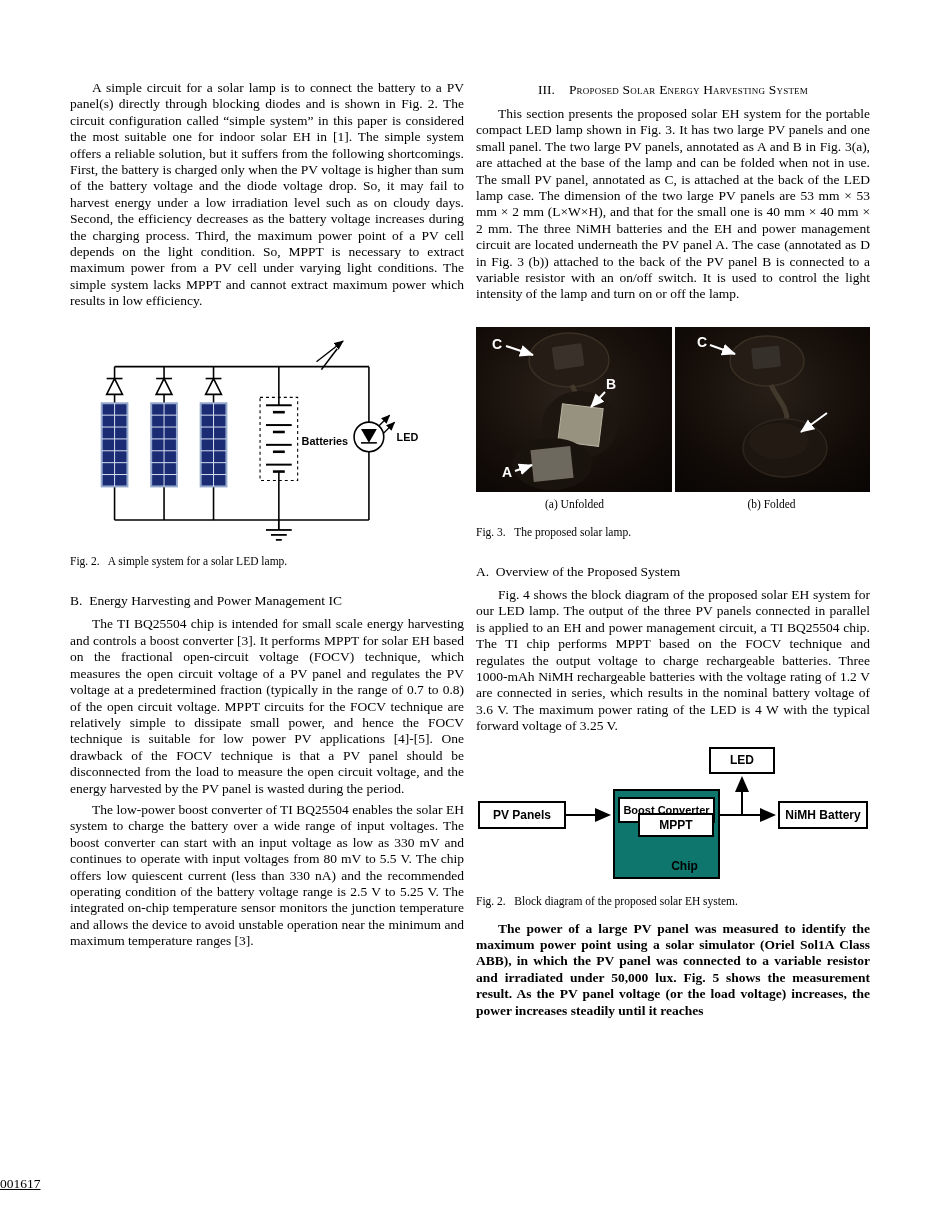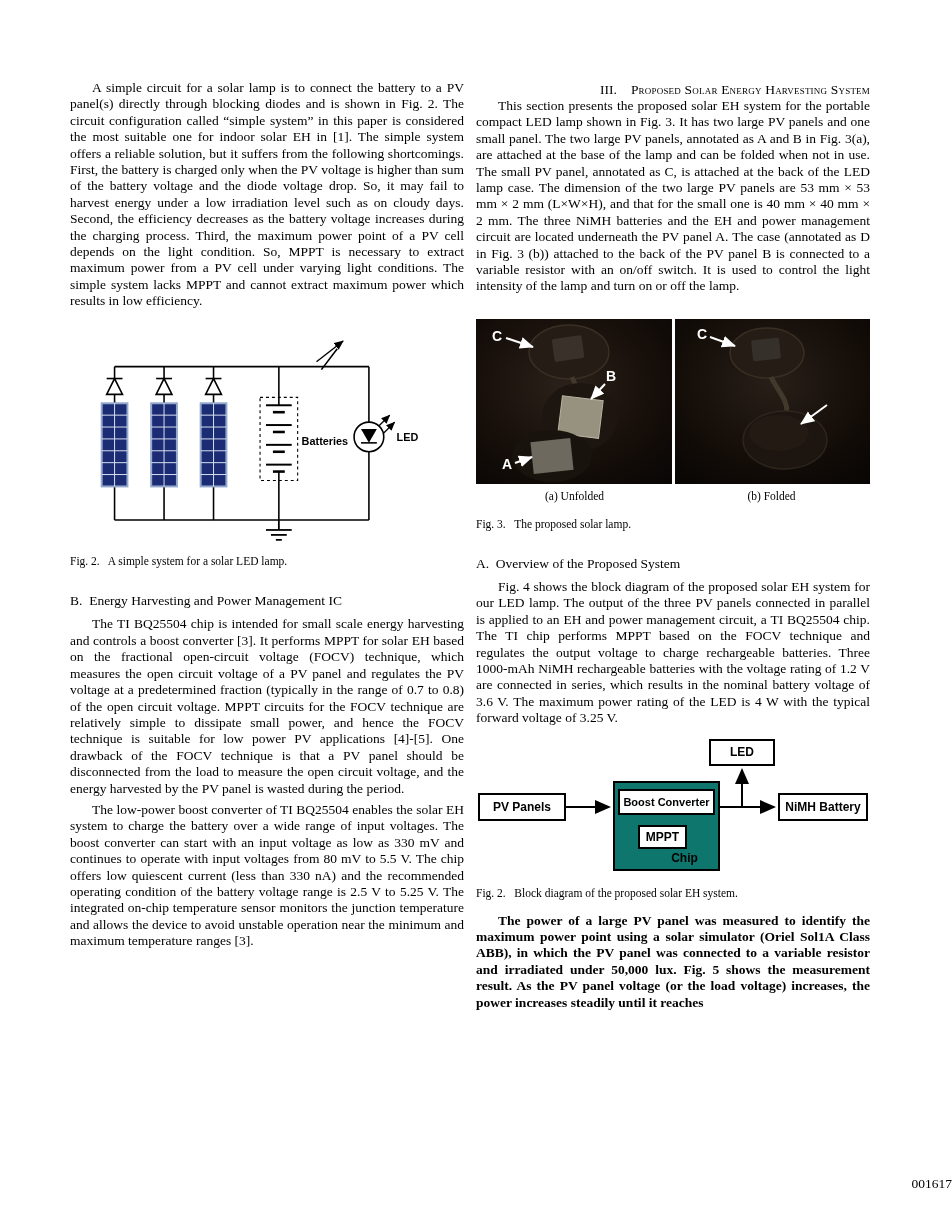--- a/index.html
+++ b/index.html
@@ -21,24 +21,24 @@
 
   .body-par {
     font-size:13.5px;
     line-height:16.4px;
     text-align:justify;
     text-indent:22px;
   }
   .body-par + .body-par { margin-top:5px; }
 
   .section-heading {
-    text-align:right;
+    text-align:center;
     font-size:13.5px;
     font-weight:normal;
-    margin:2px 0 0 0;
+    margin:2px 0 8px 0;
   }
   .section-heading .sec-num { margin-right:14px; }
   .section-heading .sec-title { font-variant:small-caps; letter-spacing:0.2px; }
 
   .subsection-heading {
     font-weight:normal;
     font-size:13.5px;
     margin:26px 0 7px 0;
     white-space:pre-wrap;
   }
@@ -74,34 +74,34 @@
     font:bold 12px "Liberation Sans","DejaVu Sans",sans-serif;
   }
   .led-blk { left:233px; top:2px; width:66px; height:27px; }
   .pv-blk { left:2px; top:56px; width:88px; height:28px; }
   .battery-blk { left:302px; top:56px; width:90px; height:28px; }
   .chip-outer {
     position:absolute; left:137px; top:44px; width:107px; height:90px;
     border:2px solid #000; background:#0f766e;
   }
   .boost-blk { left:3px; top:6px; width:97px; height:26px; font-size:11px; }
-  .mppt-blk { left:23px; top:42px; width:49px; height:24px;text-align:right; }
+  .mppt-blk { left:23px; top:22px; width:76px; height:24px;text-align:right; }
   .chip-label {
     position:absolute; left:0; right:0; bottom:4px;
     text-align:center;
     font:bold 12px "Liberation Sans","DejaVu Sans",sans-serif;
     padding-left:36px;
   }
   .fig4 .fig-caption { margin-top:12px; }
   .fig4 { margin-top:10px; }
   .after-fig4 { margin-top:14px;font-weight:bold; }
 
   .page-number {
     position:absolute; left:0; right:0; top:1176px;
-    text-align:right; font-size:13.5px;
+    text-align:left; font-size:13.5px;text-decoration:underline;
   }
 </style>
 </head>
 <body>
 
 <div class="page">
   <div class="columns">
 
     <div class="column">
       <p class="body-par">A simple circuit for a solar lamp is to connect the battery to a PV panel(s) directly through blocking diodes and is shown in Fig. 2. The circuit configuration called “simple system” in this paper is considered the most suitable one for indoor solar EH in [1]. The simple system offers a reliable solution, but it suffers from the following shortcomings. First, the battery is charged only when the PV voltage is higher than sum of the battery voltage and the diode voltage drop. So, it may fail to harvest energy under a low irradiation level such as on cloudy days. Second, the efficiency decreases as the battery voltage increases during the charging process. Third, the maximum power point of a PV cell depends on the light condition. So, MPPT is necessary to extract maximum power from a PV cell under varying light conditions. The simple system lacks MPPT and cannot extract maximum power which results in low efficiency.</p>

